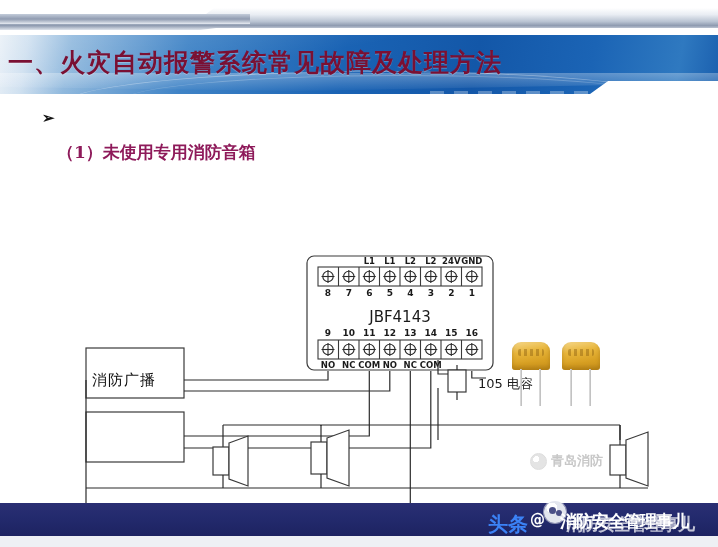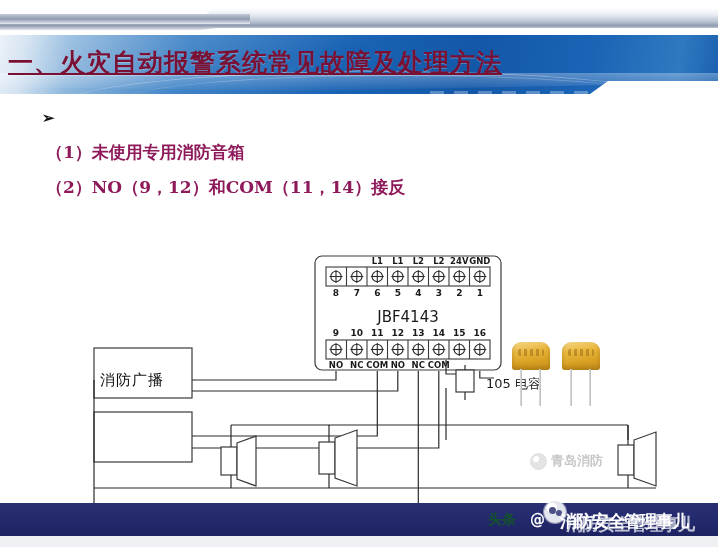--- a/index.html
+++ b/index.html
@@ -59,42 +59,41 @@
     background:repeating-linear-gradient(90deg,rgba(255,255,255,0.30) 0 14px,rgba(255,255,255,0) 14px 24px);
     pointer-events:none;
   }
   .banner-title{
     position:absolute;left:8px;top:46px;
     font-family:"DejaVu Serif","Liberation Serif",serif;
     font-size:25px;font-weight:bold;letter-spacing:1px;
     color:#7a1033;
     text-shadow:0 1px 0 rgba(255,255,255,0.25);
     white-space:nowrap;
-    text-decoration:underline;
   }
 
   
   .bullets{position:absolute;left:42px;top:112px;width:520px;}
   .b-line{white-space:nowrap;display:flex;align-items:baseline;}
   .b-arrow{
     color:#111;font-size:15px;line-height:1;margin-right:10px;
     transform:translateY(-1px);
   }
   .b1{
     font-family:"DejaVu Serif","Liberation Serif",serif;
     font-size:17px;font-weight:bold;color:#111;margin-bottom:14px;
   }
   .b2,.b3{
     font-family:"DejaVu Serif","Liberation Serif",serif;
     font-size:17px;font-weight:bold;color:#8e1a5a;
-    margin-left:4px;margin-bottom:12px;
-  }
-
-  
-  .diagram{position:absolute;left:16px;top:240px;width:626px;height:265px;}
+    margin-left:15px;margin-bottom:12px;
+  }
+
+  
+  .diagram{position:absolute;left:8px;top:240px;width:626px;height:265px;}
   .diagram svg{display:block;}
 
   
   .caps{position:absolute;left:512px;top:342px;width:92px;height:72px;}
   .cap{position:absolute;width:38px;height:64px;}
   .cap .body{
     position:absolute;left:0;top:0;width:38px;height:28px;
     background:linear-gradient(170deg,#f6d88a 0%,#e8b63c 35%,#d79f22 70%,#c9921c 100%);
     border-radius:9px 9px 3px 3px;
     box-shadow:inset 0 -3px 4px rgba(140,95,10,.45);
@@ -136,21 +135,21 @@
     position:absolute;left:0;top:536px;width:718px;height:11px;
     background:#eef0f4;
   }
   .wm-bottom{
     position:absolute;left:488px;top:497px;width:230px;height:42px;
     pointer-events:none;
   }
   .wm-bottom .lbl{
     position:absolute;left:0;top:14px;
     font-family:"DejaVu Sans","Liberation Sans",sans-serif;
-    font-size:14px;font-weight:bold;color:#14532d;white-space:nowrap;
+    font-size:20px;font-weight:bold;color:#3b82f6;white-space:nowrap;
   }
   .wm-bottom .at{
     position:absolute;left:42px;top:14px;
     font-family:"DejaVu Sans","Liberation Sans",sans-serif;
     font-size:15px;font-weight:bold;color:#ffffff;
   }
   .wm-bottom .logo{
     position:absolute;left:56px;top:4px;width:22px;height:22px;border-radius:50%;
     background:radial-gradient(circle at 36% 32%,#ffffff 0 26%,#e3e6ee 27% 100%);
     box-shadow:0 0 0 1px rgba(255,255,255,.5);
@@ -191,21 +190,20 @@
     <div class="banner-ticks"></div>
     <div class="banner-dots"></div>
   </div>
   <div class="banner-title">一、火灾自动报警系统常见故障及处理方法</div>
 
   <div class="bullets">
     <div class="b-line b1">
       <span class="b-arrow">➢</span>
     </div>
     <div class="b2">（1）未使用专用消防音箱</div>
-    <div class="b3">（2）NO（9，12）和COM（11，14）接反</div>
   </div>
 
   <div class="diagram">
     <svg width="718" height="265" viewBox="0 0 718 265" xmlns="http://www.w3.org/2000/svg">
       <defs>
         <style>
           .ln{stroke:#2b2b2b;stroke-width:1.2;fill:none;}
           .ln2{stroke:#3a3a3a;stroke-width:1.1;fill:none;}
           .bx{stroke:#3a3a3a;stroke-width:1.2;fill:#ffffff;}
           .tt{font-family:"DejaVu Sans","Liberation Sans",sans-serif;fill:#1a1a1a;}

